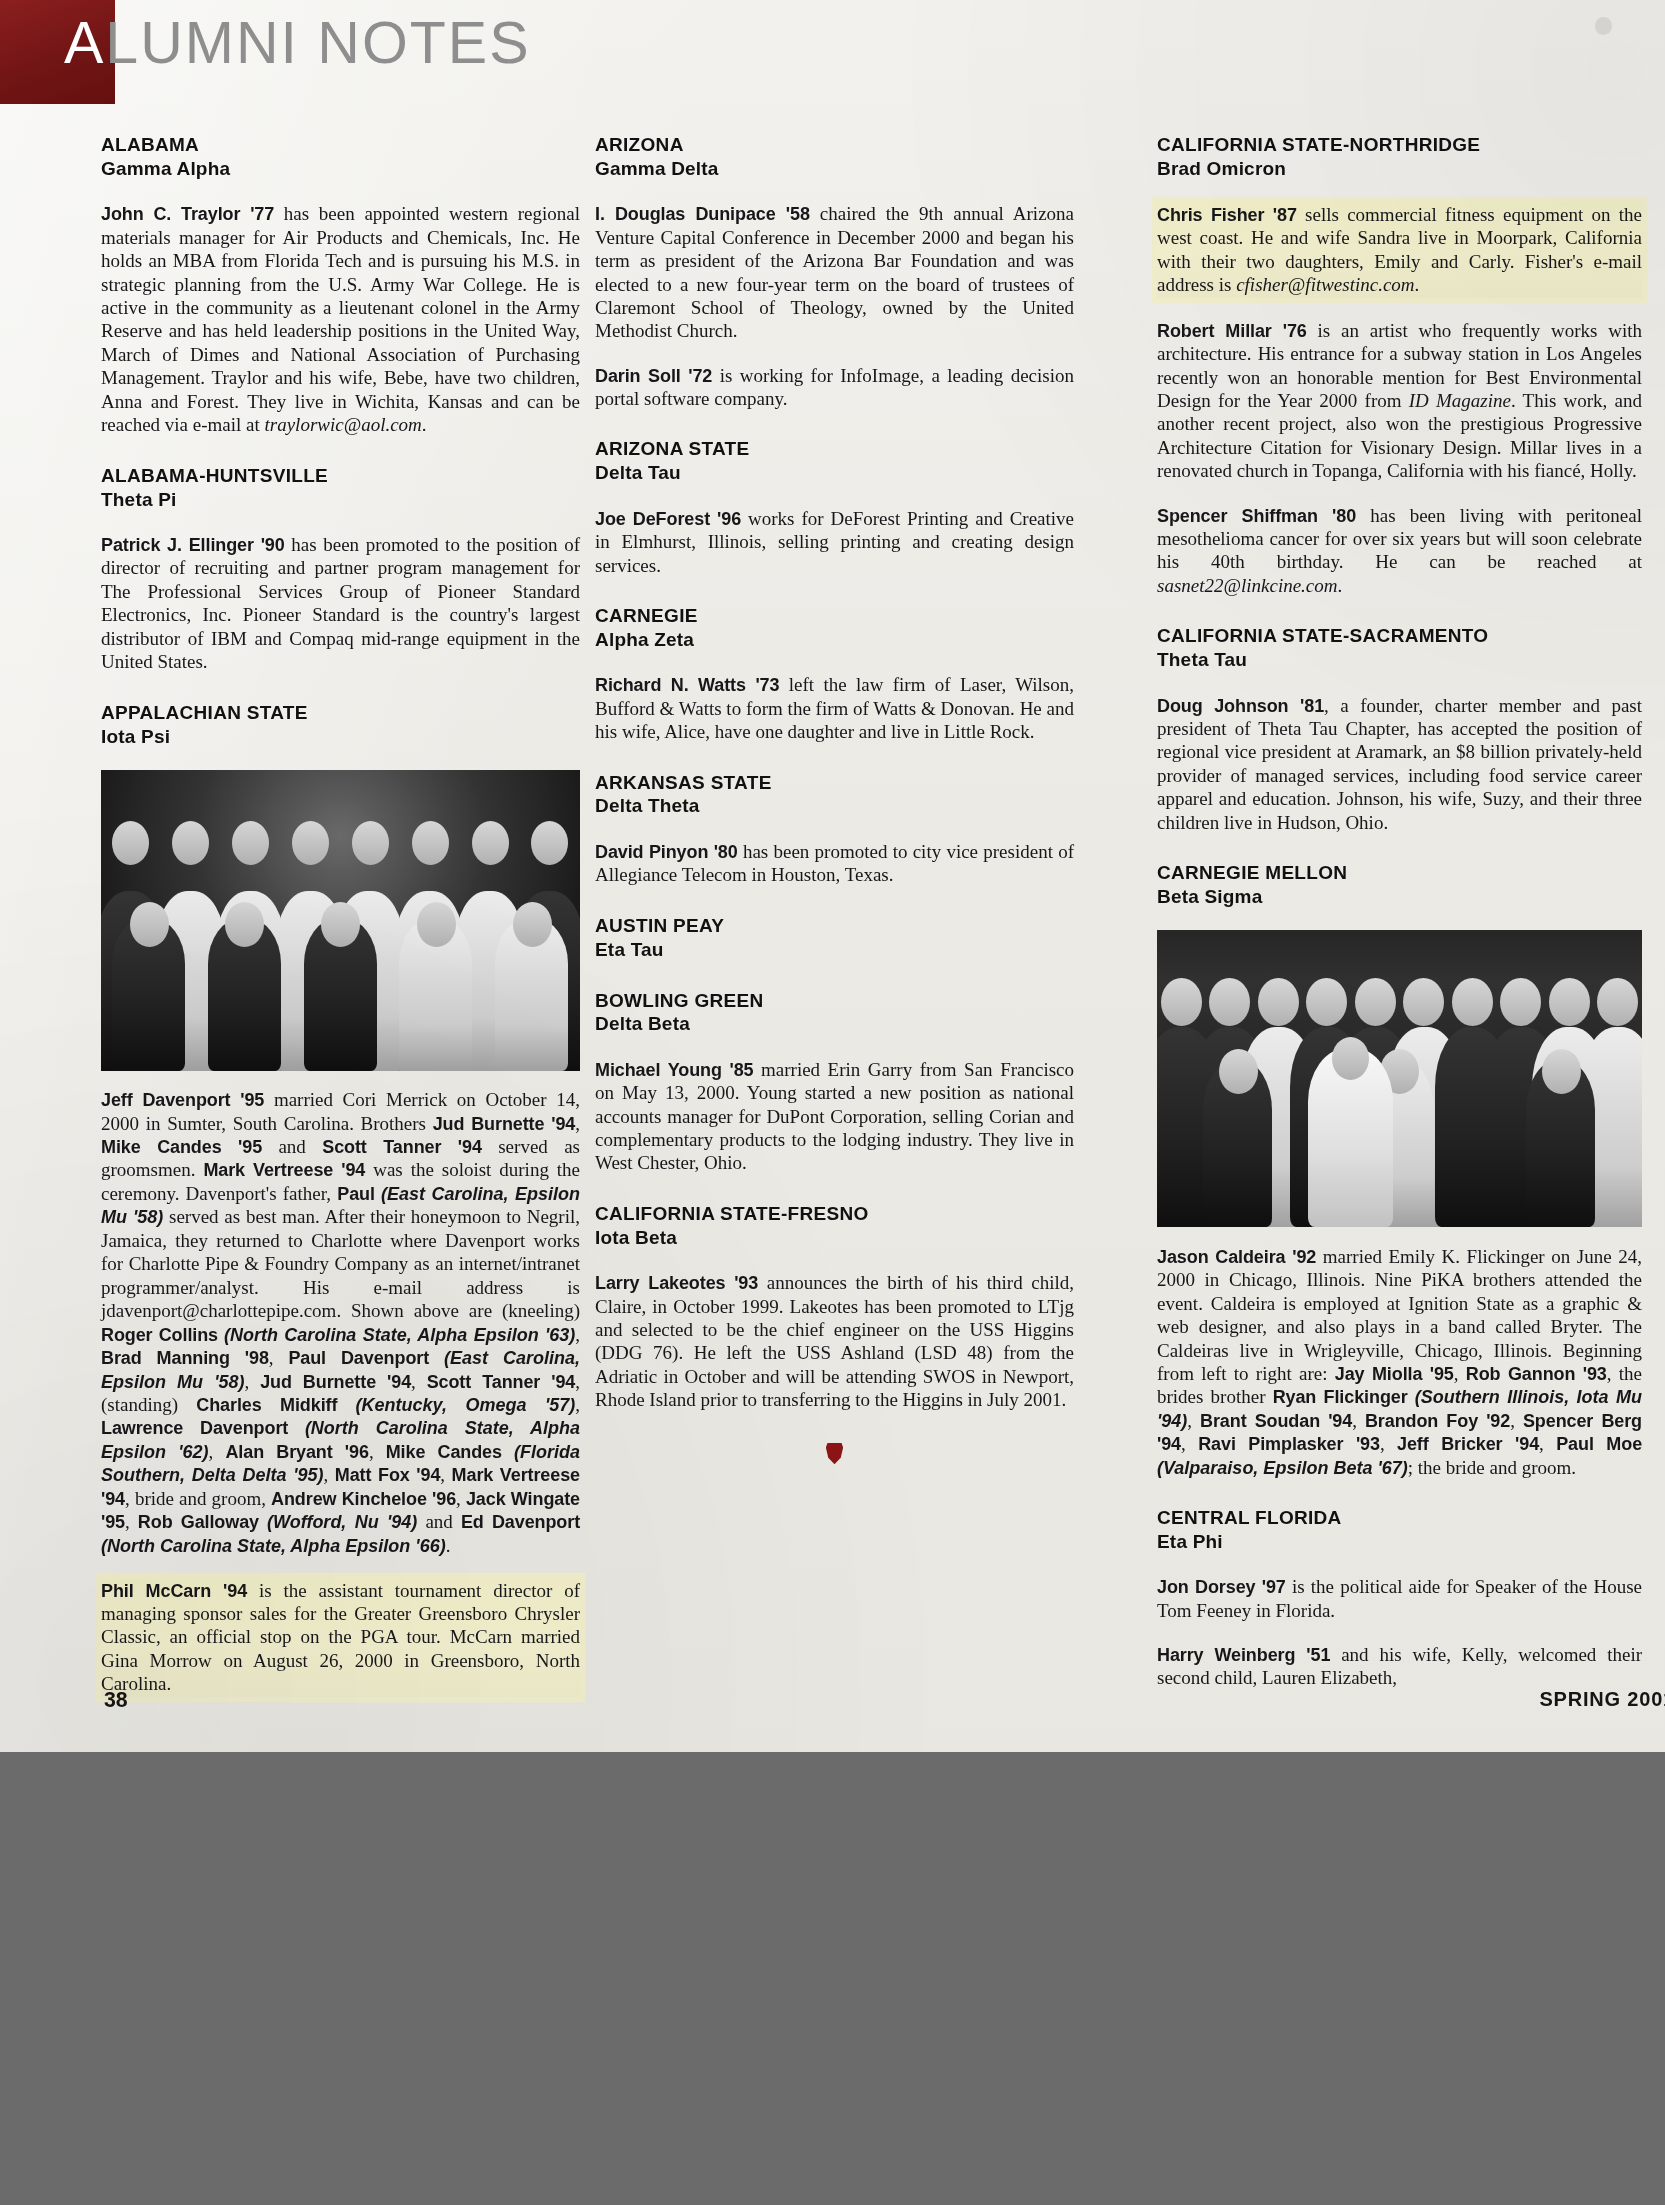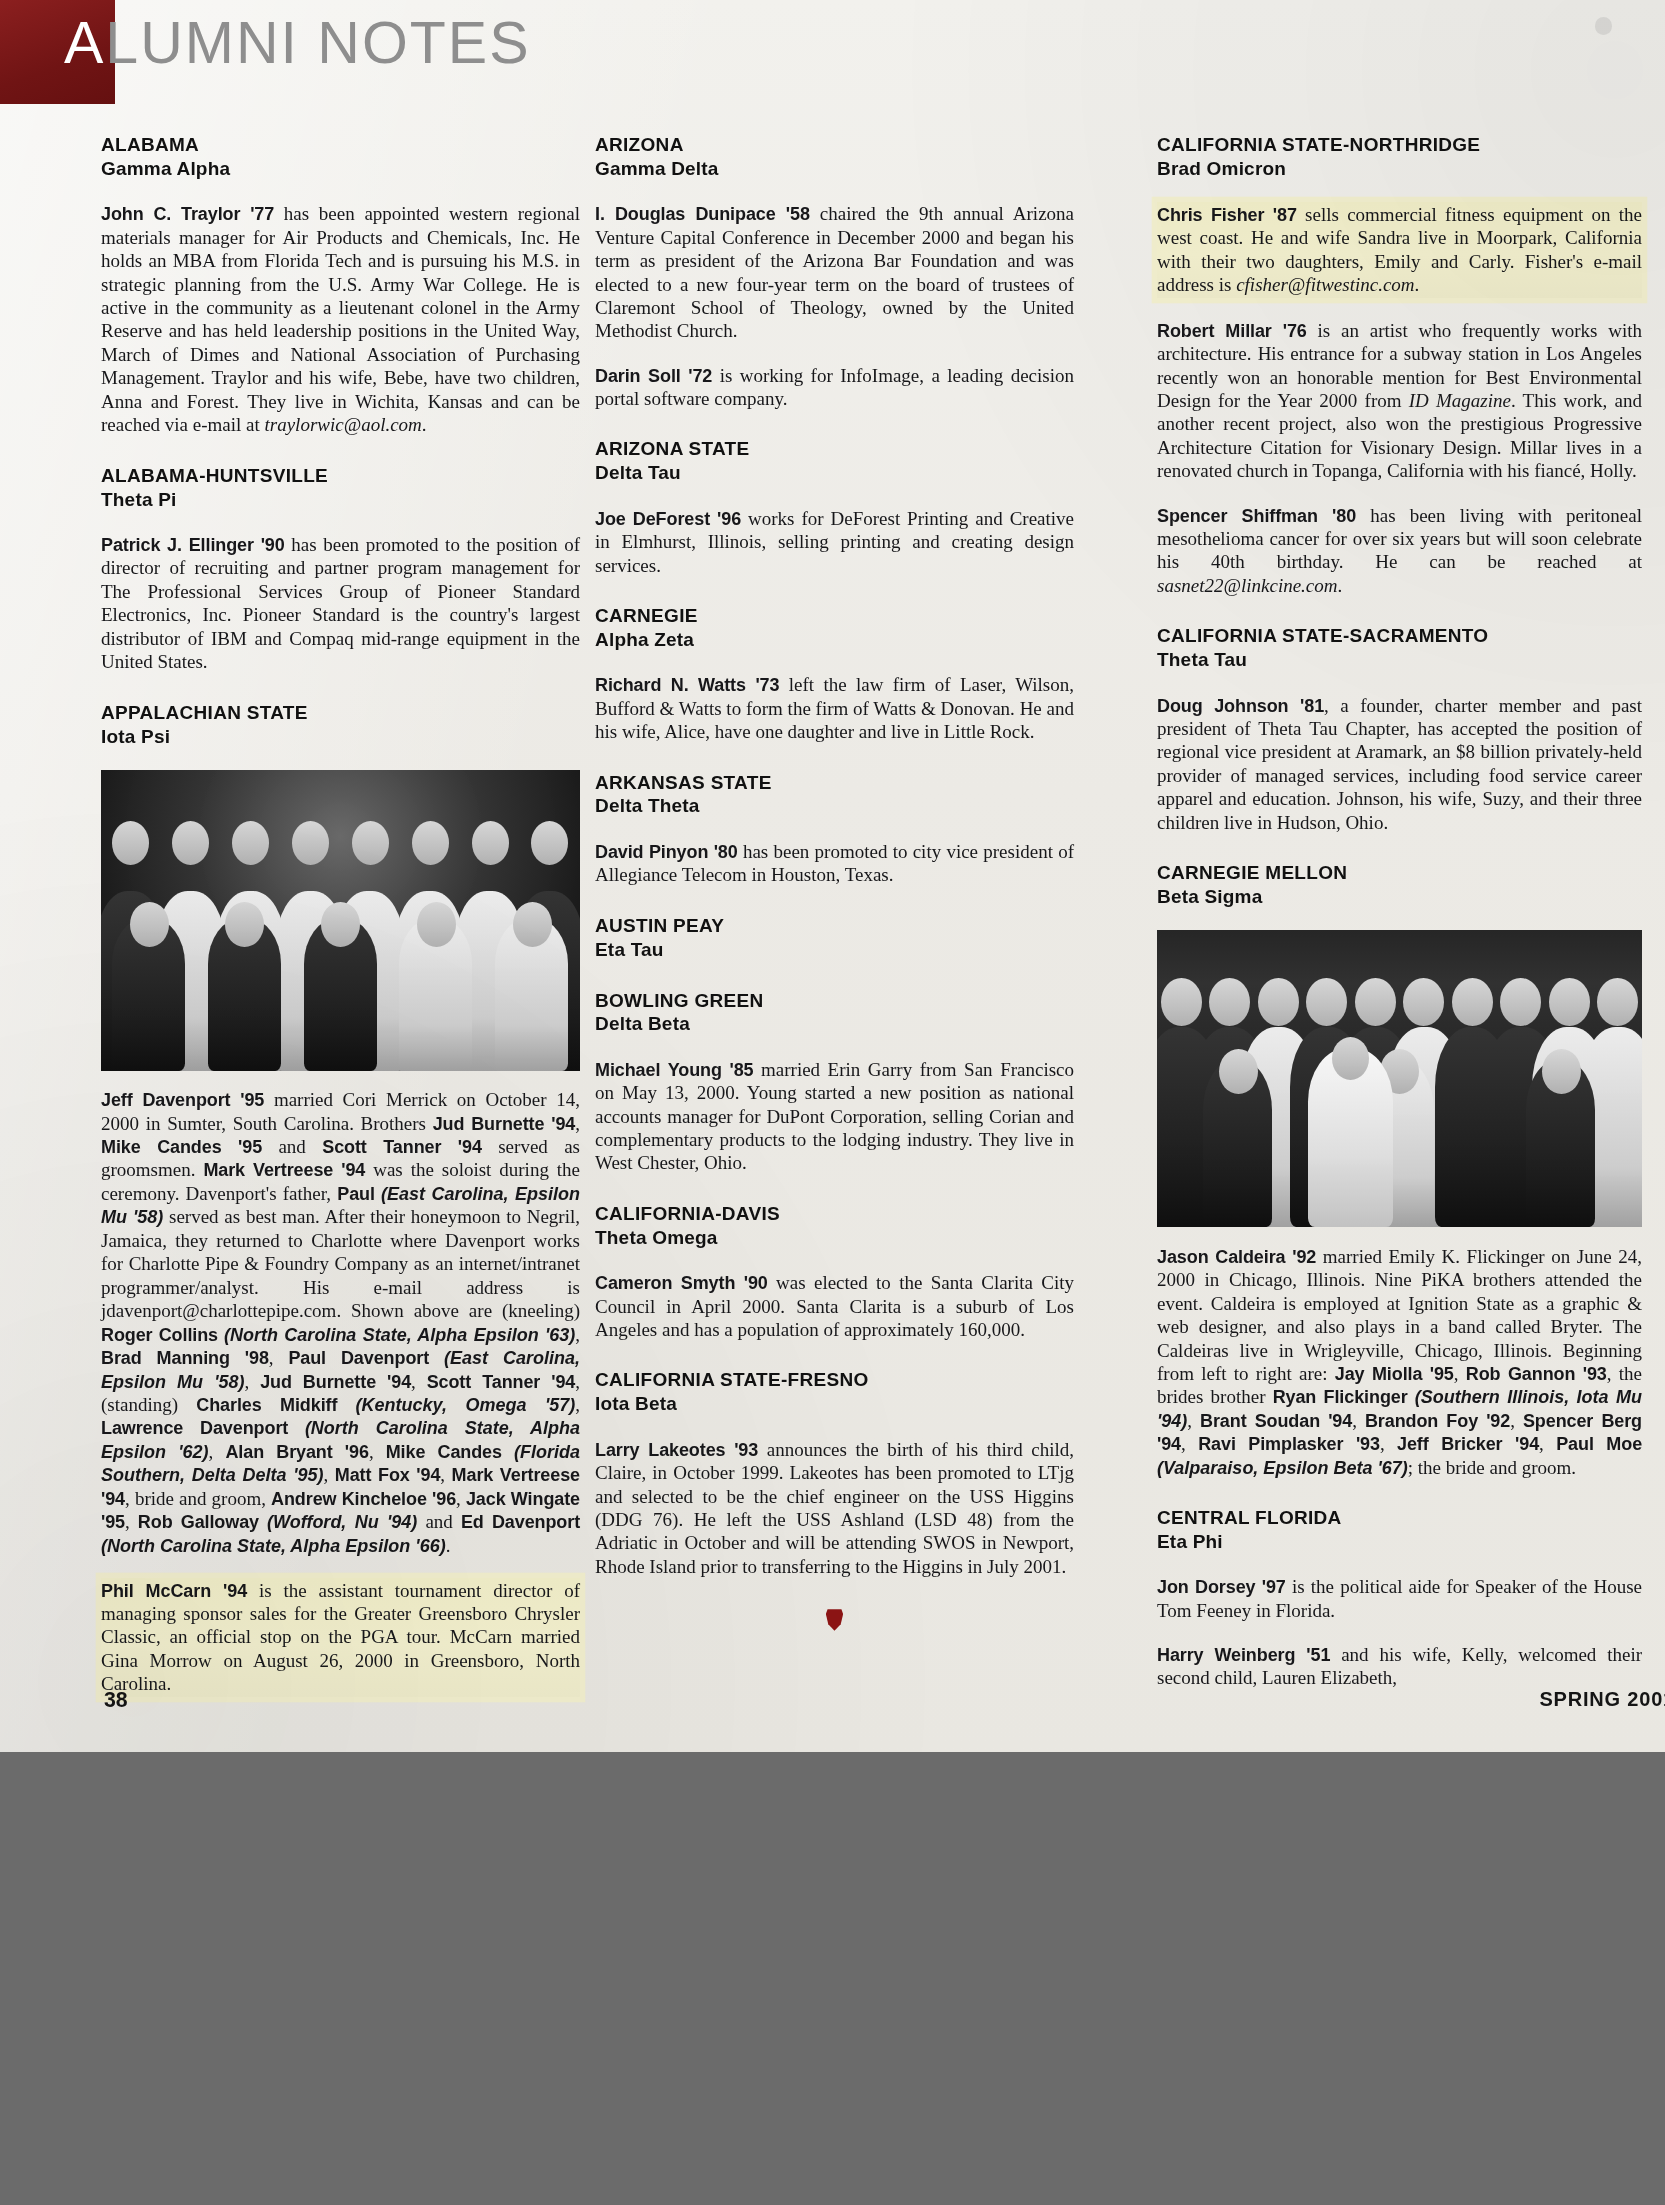--- a/index.html
+++ b/index.html
@@ -178,25 +178,20 @@
           <p class="note"><span class="nm">David Pinyon '80</span> has been promoted to city vice president of Allegiance Telecom in Houston, Texas.</p>
         </div>
         <div class="chapter-block">
           <h3 class="chapter">AUSTIN PEAY</h3>
           <h4 class="greek">Eta Tau</h4>
         </div>
         <div class="chapter-block">
           <h3 class="chapter">BOWLING GREEN</h3>
           <h4 class="greek">Delta Beta</h4>
           <p class="note"><span class="nm">Michael Young '85</span> married Erin Garry from San Francisco on May 13, 2000. Young started a new position as national accounts manager for DuPont Corporation, selling Corian and complementary products to the lodging industry. They live in West Chester, Ohio.</p>
-        </div>
-        <div class="chapter-block">
-          <h3 class="chapter">CALIFORNIA-DAVIS</h3>
-          <h4 class="greek">Theta Omega</h4>
-          <p class="note"><span class="nm">Cameron Smyth '90</span> was elected to the Santa Clarita City Council in April 2000. Santa Clarita is a suburb of Los Angeles and has a population of approximately 160,000.</p>
         </div>
         <div class="chapter-block">
           <h3 class="chapter">CALIFORNIA STATE-FRESNO</h3>
           <h4 class="greek">Iota Beta</h4>
           <p class="note"><span class="nm">Larry Lakeotes '93</span> announces the birth of his third child, Claire, in October 1999. Lakeotes has been promoted to LTjg and selected to be the chief engineer on the USS Higgins (DDG 76). He left the USS Ashland (LSD 48) from the Adriatic in October and will be attending SWOS in Newport, Rhode Island prior to transferring to the Higgins in July 2001.</p>
         </div>
         <div class="ornament"><span class="crest"></span></div>
       </div>
     <div class="col c3" id="col3">
         <div class="chapter-block">

